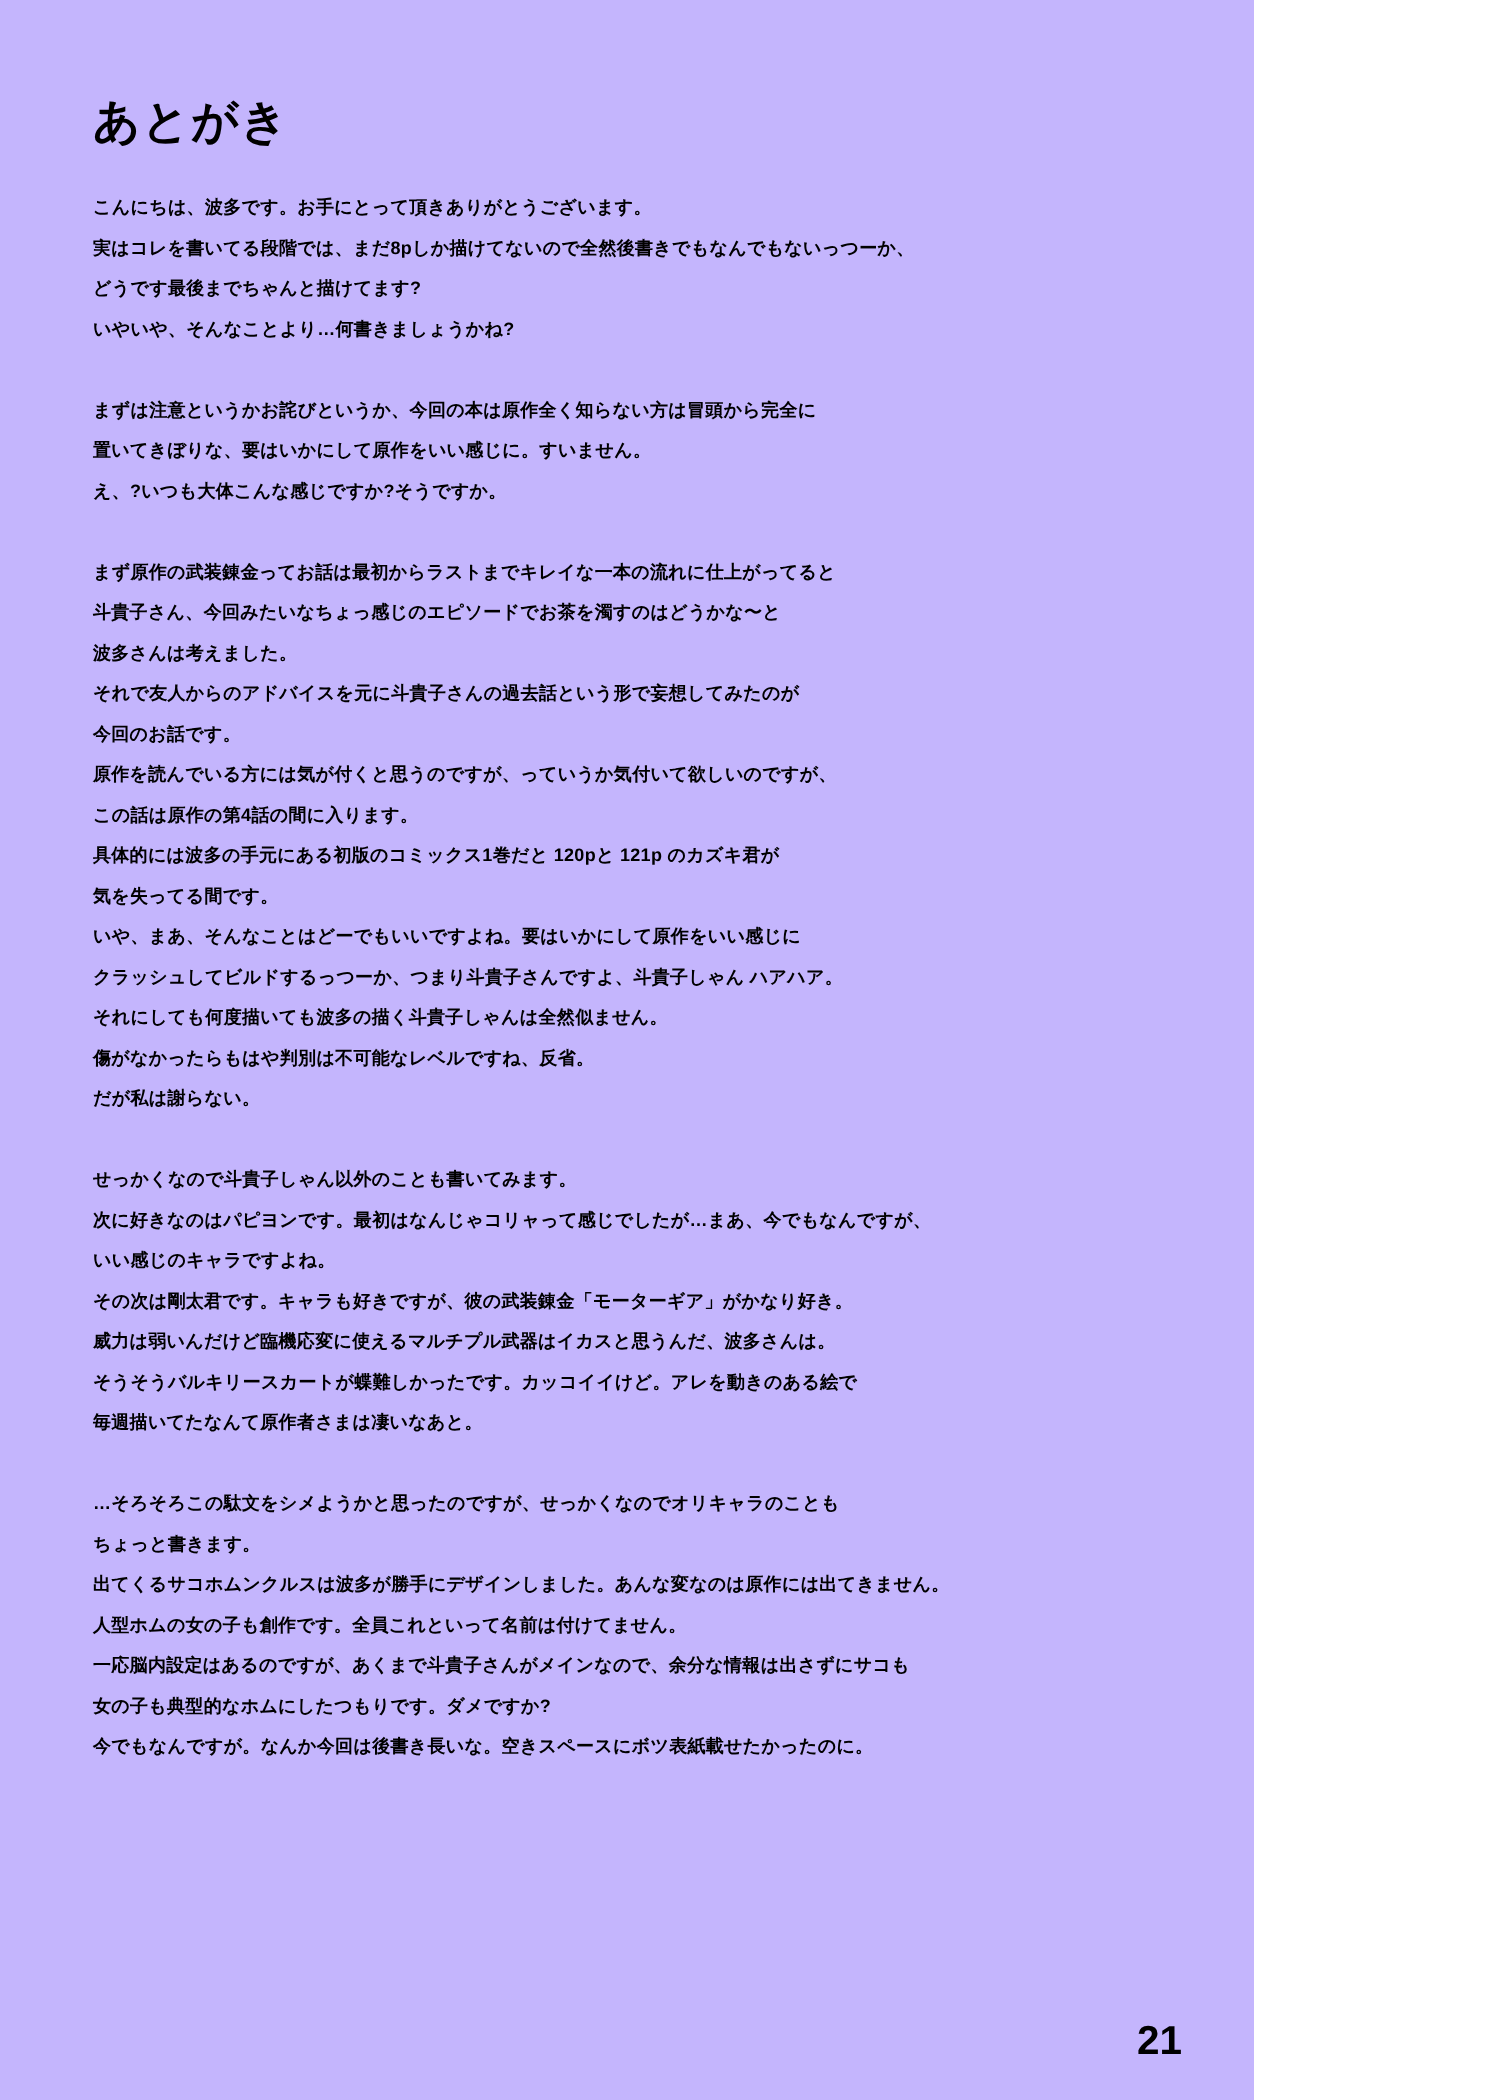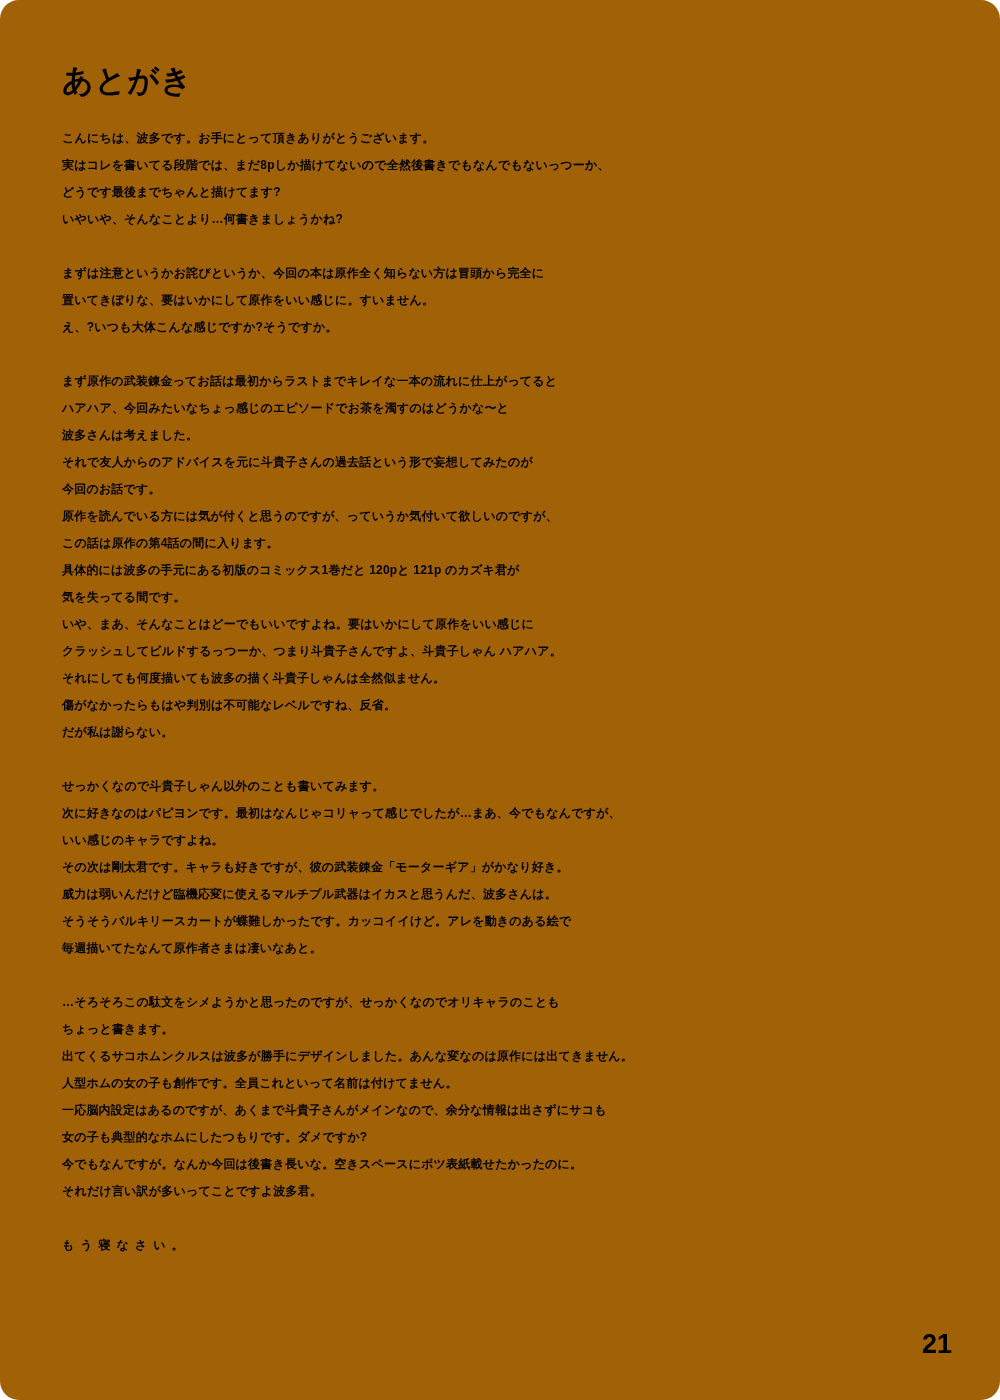--- a/index.html
+++ b/index.html
@@ -12,24 +12,23 @@
     background: #ffffff;
     font-family: "Liberation Sans", sans-serif;
     color: #000000;
     position: relative;
     overflow: hidden;
   }
   .page {
     position: absolute;
     left: 0;
     top: 0;
-    width: 1000px;
+    width: 836px;
     height: 1400px;
-    background: #a16207;
-    border-radius: 19px;
+    background: #c4b5fd;
   }
   .title {
     position: absolute;
     left: 62px;
     top: 62px;
     font-size: 31px;
     font-weight: bold;
     letter-spacing: 1px;
     line-height: 1.2;
     color: #000000;
@@ -54,21 +53,21 @@
   .line {
     white-space: pre;
     display: block;
   }
   .line.spaced {
     letter-spacing: 6px;
   }
   .page-number {
     position: absolute;
     right: 48px;
-    bottom: 40px;
+    bottom: 24px;
     font-size: 27px;
     font-weight: bold;
     color: #000000;
   }
 </style>
 </head>
 <body>
 
 <div class="page">
 
@@ -81,21 +80,21 @@
         <span class="line">どうです最後までちゃんと描けてます?</span>
         <span class="line">いやいや、そんなことより…何書きましょうかね?</span>
       </div>
       <div class="para">
         <span class="line">まずは注意というかお詫びというか、今回の本は原作全く知らない方は冒頭から完全に</span>
         <span class="line">置いてきぼりな、要はいかにして原作をいい感じに。すいません。</span>
         <span class="line">え、?いつも大体こんな感じですか?そうですか。</span>
       </div>
       <div class="para">
         <span class="line">まず原作の武装錬金ってお話は最初からラストまでキレイな一本の流れに仕上がってると</span>
-        <span class="line">ハアハア、今回みたいなちょっ感じのエピソードでお茶を濁すのはどうかな〜と</span>
+        <span class="line">斗貴子さん、今回みたいなちょっ感じのエピソードでお茶を濁すのはどうかな〜と</span>
         <span class="line">波多さんは考えました。</span>
         <span class="line">それで友人からのアドバイスを元に斗貴子さんの過去話という形で妄想してみたのが</span>
         <span class="line">今回のお話です。</span>
         <span class="line">原作を読んでいる方には気が付くと思うのですが、っていうか気付いて欲しいのですが、</span>
         <span class="line">この話は原作の第4話の間に入ります。</span>
         <span class="line">具体的には波多の手元にある初版のコミックス1巻だと 120pと 121p のカズキ君が</span>
         <span class="line">気を失ってる間です。</span>
         <span class="line">いや、まあ、そんなことはどーでもいいですよね。要はいかにして原作をいい感じに</span>
         <span class="line">クラッシュしてビルドするっつーか、つまり斗貴子さんですよ、斗貴子しゃん ハアハア。</span>
         <span class="line">それにしても何度描いても波多の描く斗貴子しゃんは全然似ません。</span>
@@ -112,22 +111,18 @@
         <span class="line">毎週描いてたなんて原作者さまは凄いなあと。</span>
       </div>
       <div class="para">
         <span class="line">…そろそろこの駄文をシメようかと思ったのですが、せっかくなのでオリキャラのことも</span>
         <span class="line">ちょっと書きます。</span>
         <span class="line">出てくるサコホムンクルスは波多が勝手にデザインしました。あんな変なのは原作には出てきません。</span>
         <span class="line">人型ホムの女の子も創作です。全員これといって名前は付けてません。</span>
         <span class="line">一応脳内設定はあるのですが、あくまで斗貴子さんがメインなので、余分な情報は出さずにサコも</span>
         <span class="line">女の子も典型的なホムにしたつもりです。ダメですか?</span>
         <span class="line">今でもなんですが。なんか今回は後書き長いな。空きスペースにボツ表紙載せたかったのに。</span>
-        <span class="line">それだけ言い訳が多いってことですよ波多君。</span>
-      </div>
-      <div class="para">
-        <span class="line spaced">もう寝なさい。</span>
       </div>
     </div>
 
   <div class="page-number">21</div>
 
 </div>
 
 </body></html>

